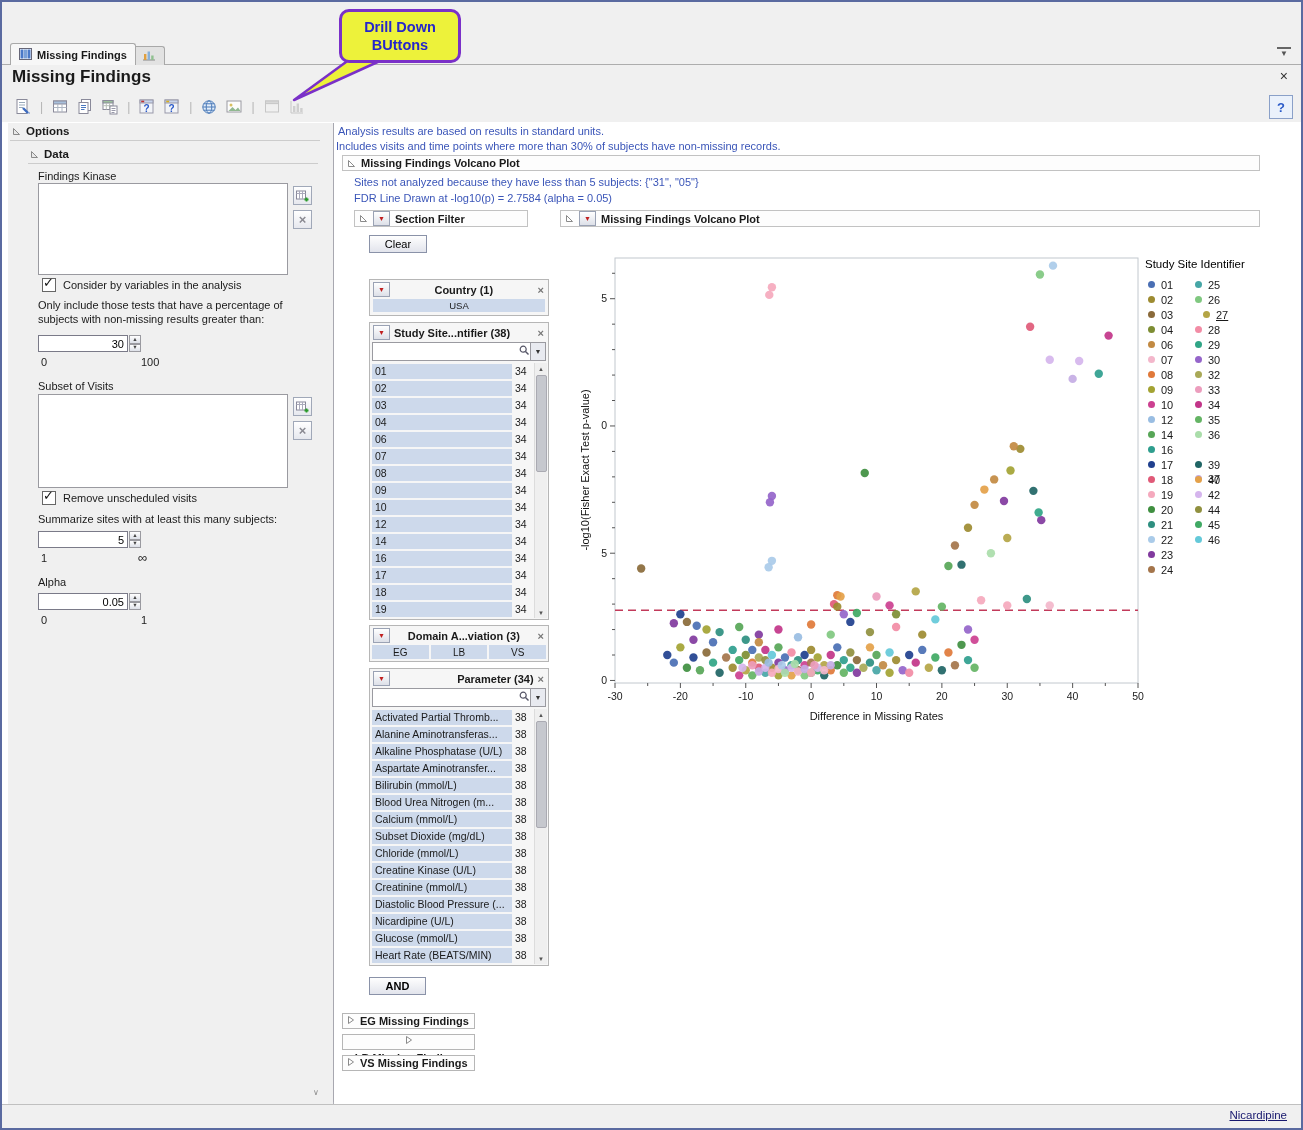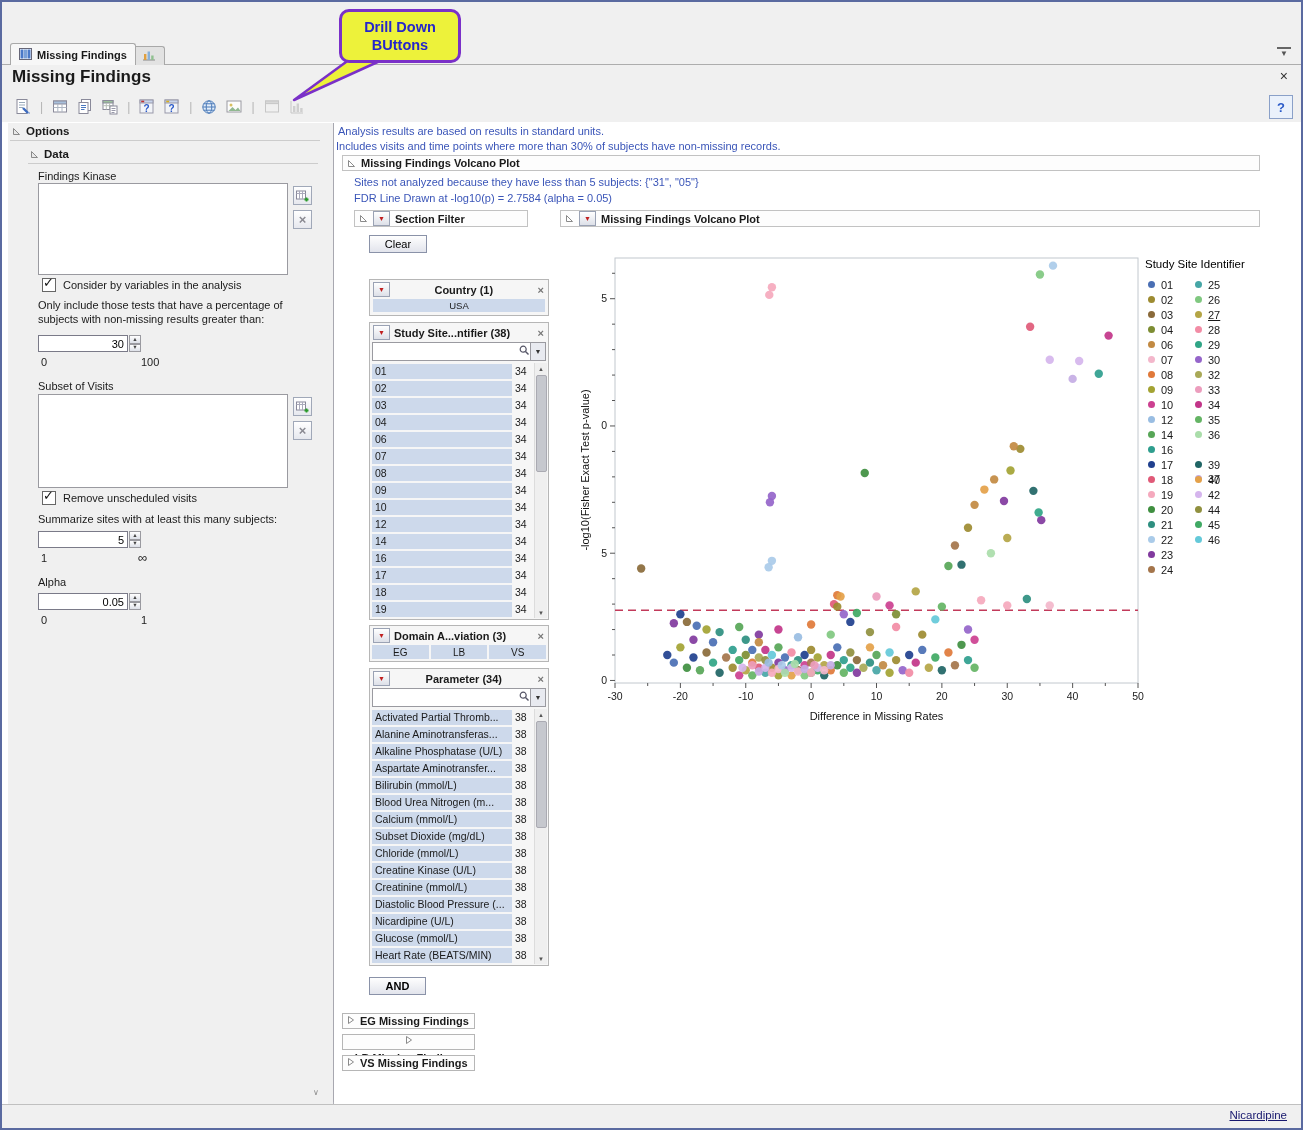--- a/index.html
+++ b/index.html
@@ -431,36 +431,36 @@
           <div class="fcount">34</div>
         </div>
       </div>
   </div>
 
   <div class="fpanel" style="top:623px;">
     <div class="fhead">
       <span class="redbtn">
           <span>▼</span>
         </span>
-      <span style="flex:1;">Domain A...viation (3)</span>
+      <span style="flex:1;text-align:center;">Domain A...viation (3)</span>
       <span class="fclose">×</span>
     </div>
     <div class="dombtns">
         <div class="fval" style="flex: 1 1 0%;">EG</div>
         <div class="fval" style="flex: 1 1 0%;">LB</div>
         <div class="fval" style="flex: 1 1 0%;">VS</div>
       </div>
   </div>
 
   <div class="fpanel" style="top:666px;">
     <div class="fhead">
       <span class="redbtn">
           <span>▼</span>
         </span>
-      <span style="flex:1;text-align:center;">Parameter (34)</span>
+      <span style="flex:1;text-align:right;">Parameter (34)</span>
       <span class="fclose">×</span>
     </div>
     <div class="search">
       <input value="" style="">
       <span><svg width="11" height="11" viewBox="0 0 11 11">
             <circle cx="4.2" cy="4.2" r="3" fill="none" stroke="#556" stroke-width="1.2"></circle>
             <path d="M6.5 6.5L9.5 9.5" stroke="#556" stroke-width="1.4"></path>
           </svg></span>
       <span class="combo">▼</span>
     </div>
@@ -838,21 +838,21 @@
         <span class="lg-lab">24</span>
       </div>
       <div class="lg-item" style="left: 47px; top: 0px;">
         <span class="lg-dot" style="background: rgb(70, 166, 166);"></span>
         <span class="lg-lab">25</span>
       </div>
       <div class="lg-item" style="left: 47px; top: 15px;">
         <span class="lg-dot" style="background: rgb(128, 200, 128);"></span>
         <span class="lg-lab">26</span>
       </div>
-      <div class="lg-item" style="left: 47px; top: 30px; text-decoration: underline;">
+      <div class="lg-item" style="left: 55px; top: 30px; text-decoration: underline;">
         <span class="lg-dot" style="background: rgb(180, 165, 69);"></span>
         <span class="lg-lab">27</span>
       </div>
       <div class="lg-item" style="left: 47px; top: 45px;">
         <span class="lg-dot" style="background: rgb(242, 140, 165);"></span>
         <span class="lg-lab">28</span>
       </div>
       <div class="lg-item" style="left: 47px; top: 60px;">
         <span class="lg-dot" style="background: rgb(48, 165, 134);"></span>
         <span class="lg-lab">29</span>

